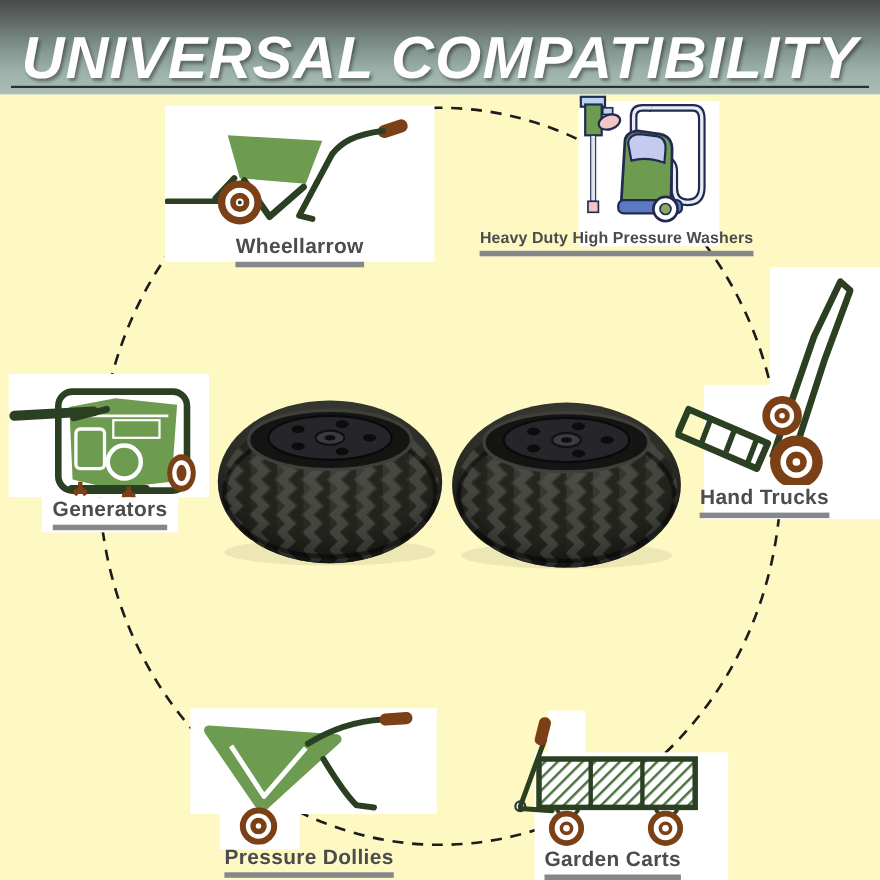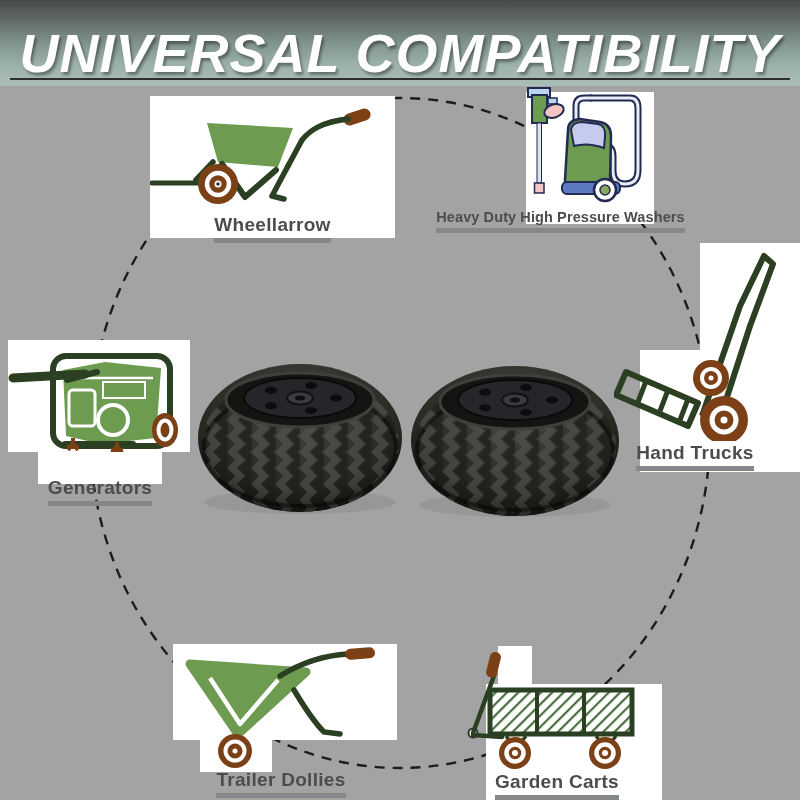--- a/index.html
+++ b/index.html
@@ -9,21 +9,21 @@
   
   .banner { position:relative; width:800px; height:86px;
     background:linear-gradient(180deg,#474b4a 0%,#5d6563 20%,#7e908b 48%,#9bb0a9 74%,#abbfb8 100%); }
   .banner h1 { position:absolute; left:0; right:0; top:10px; text-align:center;
     font-size:54px; font-weight:bold; font-style:italic; color:#fff;
     letter-spacing:1px; text-shadow:2px 3px 3px rgba(0,0,0,.38); white-space:nowrap;margin-top:12px; }
   .banner-rule { position:absolute; left:10px; right:10px; bottom:6px; height:2px;
     background:#2c2f2e; }
 
   
-  .stage { position:relative; width:800px; height:714px; background:#a3a3a3;padding-left:12px; }
+  .stage { position:relative; width:800px; height:714px; background:#fef9c3;padding-left:12px; }
   .stage > svg.ring { position:absolute; left:0; top:-86px; width:800px; height:800px; }
 
   .item { position:absolute; display:flex; flex-direction:column; align-items:center; }
   .item svg { display:block; }
   .label-wrap { display:flex; flex-direction:column; align-items:stretch;
     width:fit-content; padding:0 5px; margin-top:2px; }
   .lbl { font-weight:bold; font-size:19px; line-height:1.05; color:#4a4c4e;
     letter-spacing:.3px; white-space:nowrap; text-align:center; }
   .lbl.sm { font-size:14.5px; letter-spacing:.1px; }
   .bar { height:5px; background:#85888a; margin-top:3px; }
@@ -118,21 +118,21 @@
       <circle cx="110" cy="175" r="24" fill="#7c4017"></circle>
       <circle cx="110" cy="175" r="12" fill="none" stroke="#ffffff" stroke-width="5"></circle>
       <circle cx="110" cy="175" r="3.5" fill="#ffffff"></circle>
     </svg>
     <div class="label-wrap">
       <span class="lbl">Hand Trucks</span>
       <div class="bar"></div>
     </div>
   </div>
 
-  <div class="item" style="left:5px; top:254px; width:190px;gap:24px;">
+  <div class="item" style="left:5px; top:254px; width:190px;">
     <svg width="190" height="112" viewBox="0 0 190 112">
 
       <path d="M 58,30 L 100,22 L 156,28 L 151,98 L 96,104 L 61,96 Z" fill="#6d9b50"></path>
       <path d="M 66,38 H 148" stroke="#ffffff" stroke-width="2.5" fill="none"></path>
       <rect x="64" y="50" width="26" height="36" rx="4" fill="none" stroke="#ffffff" stroke-width="3"></rect>
       <rect x="98" y="42" width="42" height="16" fill="none" stroke="#ffffff" stroke-width="2"></rect>
       <circle cx="108" cy="80" r="15" fill="none" stroke="#ffffff" stroke-width="4"></circle>
 
       <rect x="48" y="16" width="117" height="90" rx="13" fill="none" stroke="#2b4022" stroke-width="6"></rect>
       <path d="M 60,104 H 128" stroke="#2b4022" stroke-width="6" fill="none" stroke-linecap="round"></path>
@@ -214,21 +214,21 @@
       <polygon points="28,36 144,44 76,106" fill="#6d9b50" stroke="#6d9b50" stroke-width="9" stroke-linejoin="round"></polygon>
       <polyline points="48,50 78,96 116,52" fill="none" stroke="#ffffff" stroke-width="4.5" stroke-linejoin="round"></polyline>
       <path d="M 118,48 Q 150,28 186,26" fill="none" stroke="#2b4022" stroke-width="5.5" stroke-linecap="round"></path>
       <rect x="183" y="20" width="30" height="11" rx="5.5" fill="#7c4017" transform="rotate(-4 198 25)"></rect>
       <path d="M 132,62 Q 150,92 162,104 L 178,106" fill="none" stroke="#2b4022" stroke-width="5.5" stroke-linecap="round"></path>
       <circle cx="73" cy="123" r="17" fill="#7c4017"></circle>
       <circle cx="73" cy="123" r="9.5" fill="none" stroke="#ffffff" stroke-width="4"></circle>
       <circle cx="73" cy="123" r="2.5" fill="#ffffff"></circle>
     </svg>
     <div class="label-wrap">
-      <span class="lbl">Trailer Dollies</span>
+      <span class="lbl">Pressure Dollies</span>
       <div class="bar"></div>
     </div>
   </div>
 
   <div class="item" style="left:452px; top:558px; width:210px;">
     <svg width="210" height="126" viewBox="0 0 210 126">
       <defs>
         <pattern id="hatch" width="8" height="8" patternUnits="userSpaceOnUse" patternTransform="rotate(45)">
           <rect width="8" height="8" fill="#ffffff"></rect>
           <rect width="2.2" height="8" fill="#4a7040"></rect>

